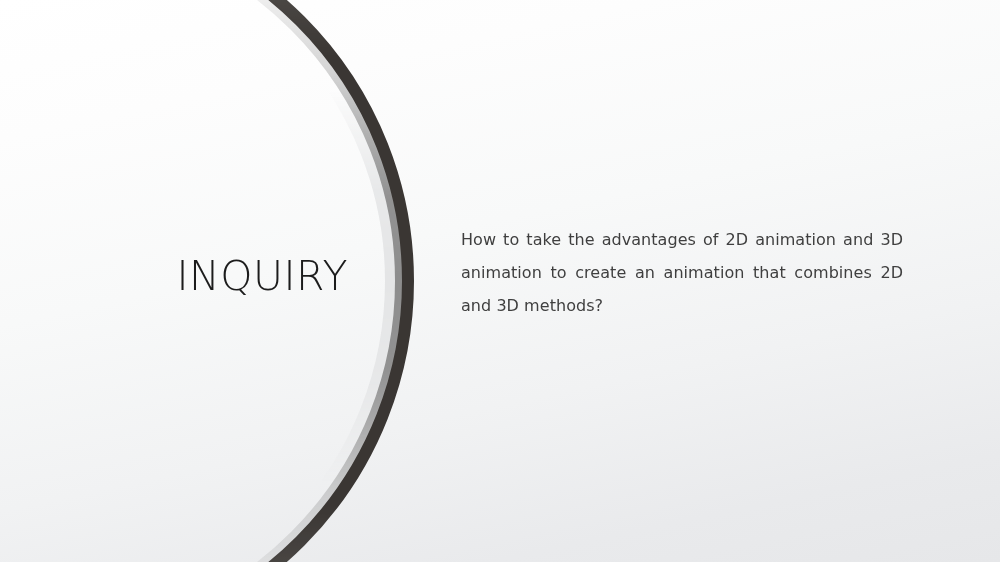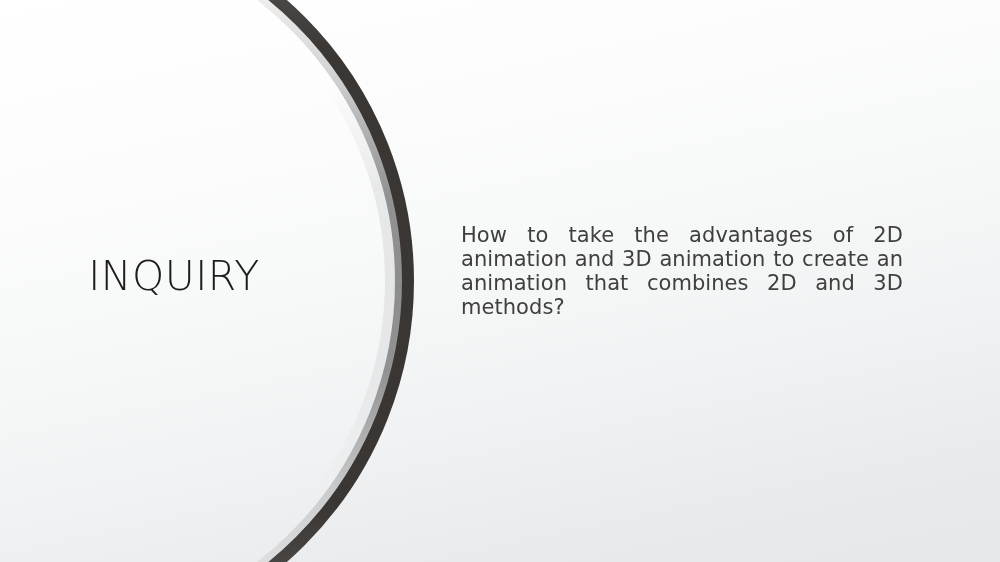--- a/index.html
+++ b/index.html
@@ -31,21 +31,21 @@
     height: 562px;
     pointer-events: none;
   }
 
   
   #title-block {
     position: absolute;
     left: 0px;
     top: 255px;
     width: 420px;
-    text-align: center;
+    text-align: right;
     padding-right: 72px;
     box-sizing: border-box;
   }
   #slide-title {
     display: inline-block;
     font-family: "DejaVu Sans", sans-serif;
     font-size: 41px;
     font-weight: 300;
     letter-spacing: 0.5px;
     color: #1c1c1c;
@@ -56,23 +56,23 @@
   
   #body-block {
     position: absolute;
     left: 461px;
     top: 223px;
     width: 442px;
   }
   #body-text {
     margin: 0;
     font-family: "DejaVu Sans", sans-serif;
-    font-size: 21px;
+    font-size: 16px;
     font-weight: 400;
-    line-height: 24px;
+    line-height: 33px;
     color: #3f3f3f;
     text-align: justify;
     text-justify: inter-word;
     letter-spacing: 0.05px;
   }
 </style>
 </head>
 <body>
 
 <div id="slide">

